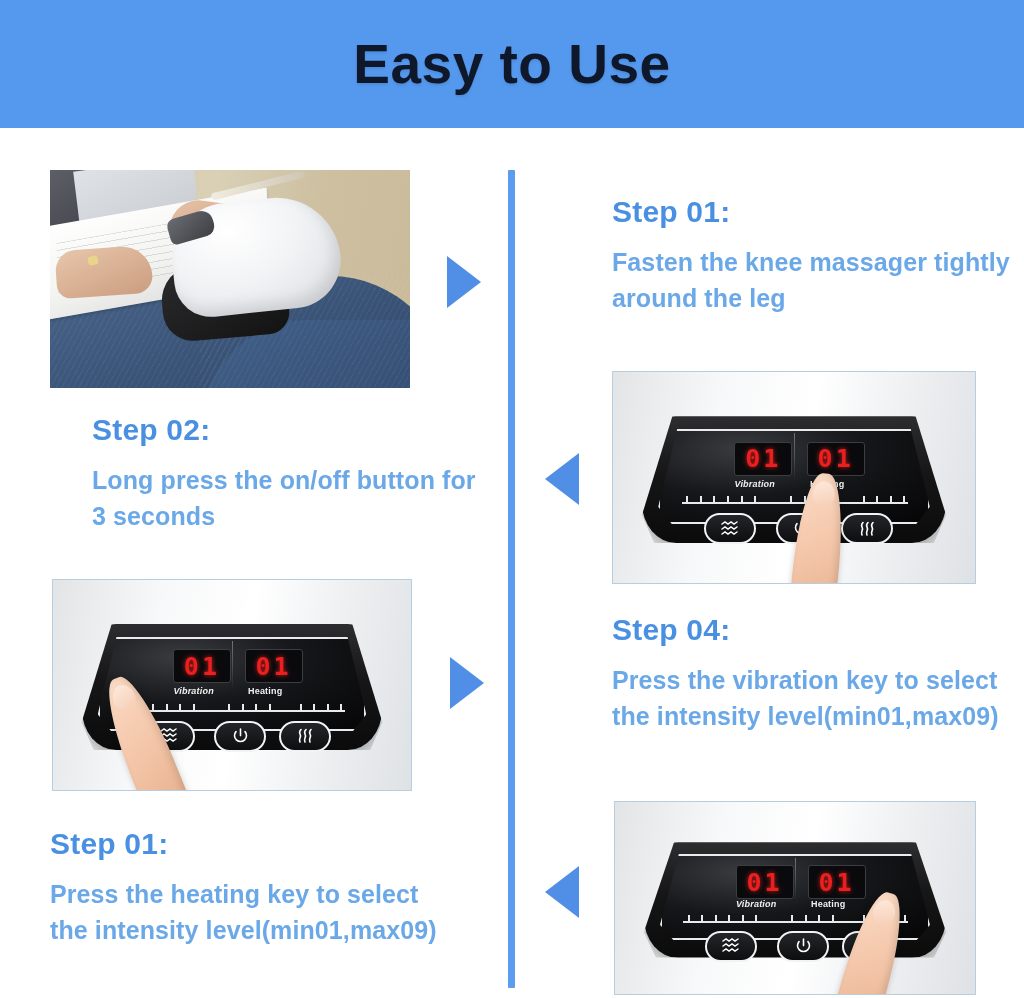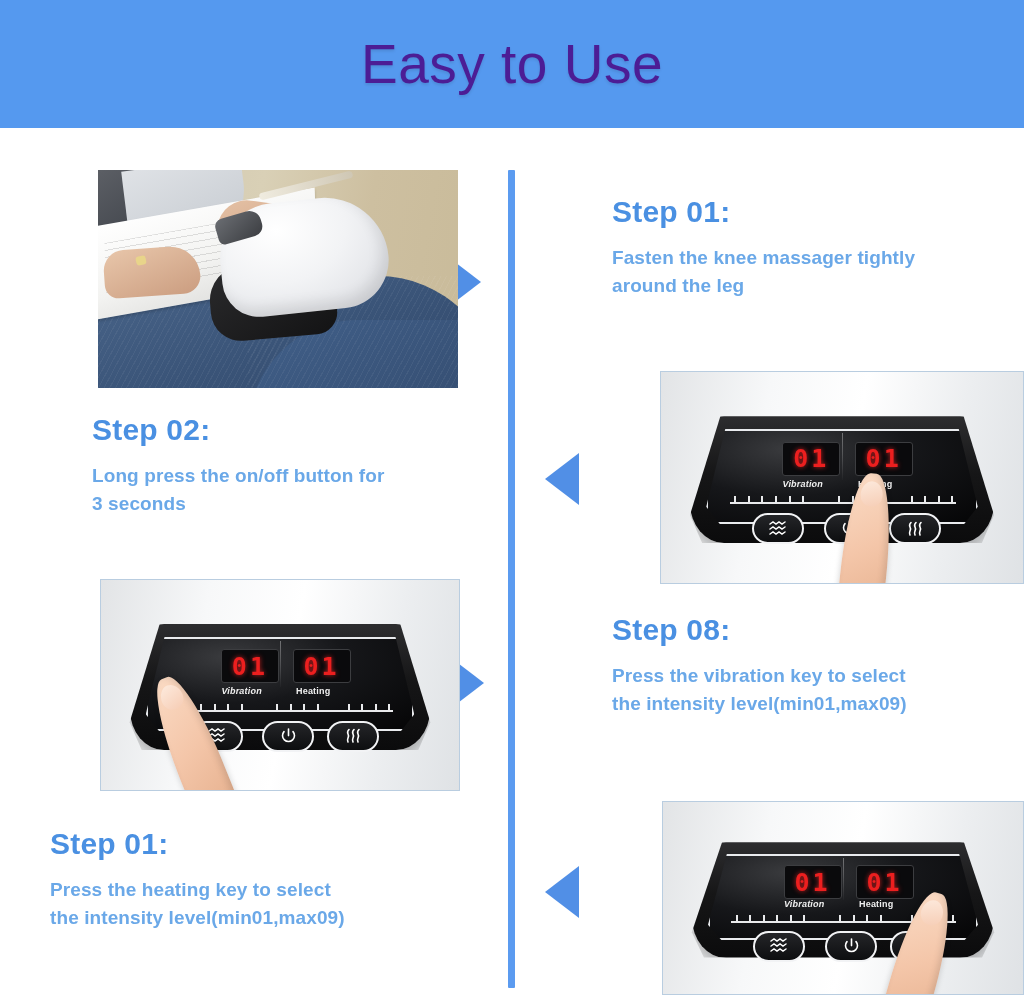--- a/index.html
+++ b/index.html
@@ -21,23 +21,23 @@
     position: absolute;
     left: 0; top: 0;
     width: 1024px;
     height: 128px;
     background: #5599ef;
     display: flex;
     align-items: center;
     justify-content: center;
   }
   .banner-title {
-    color: #4c1d95;
+    color: #0f172a;
     font-size: 55px;
-    font-weight: normal;
+    font-weight: bold;
     letter-spacing: 0.5px;
     line-height: 1;
     text-shadow: 0 2px 3px rgba(0,0,0,0.10);
   }
 
   
   .divider {
     position: absolute;
     left: 508px;
     top: 170px;
@@ -75,39 +75,38 @@
     color: #4a90e2;
     font-size: 30px;
     font-weight: bold;
     line-height: 1.1;
     margin: 0 0 16px 0;
     letter-spacing: 0.2px;
   }
   .step-title .colon { font-weight: bold; }
   .step-body {
     color: #6aa8e8;
-    font-size: 19px;
+    font-size: 25px;
     font-weight: 600;
     line-height: 1.45;
     margin: 0;
     white-space: pre-line;
     letter-spacing: 0.1px;
   }
 
   #step-01 { left: 612px; top: 195px; width: 400px; }
   #step-02 { left: 50px;  top: 413px; width: 400px; margin-left: 42px; }
   #step-03 { left: 612px; top: 613px; width: 400px; }
   #step-04 { left: 50px;  top: 827px; width: 400px; }
 
   
   .photo {
     position: absolute;
     overflow: hidden;
     background: #14532d;
-    margin-left: 48px;
   }
   .photo.framed {
     border: 1px solid #b9cde0;
     box-shadow: 0 0 0 1px #e8eef5 inset;
   }
   #photo-lifestyle { left: 50px;  top: 170px; width: 360px; height: 218px; border: none; }
   #photo-step01    { left: 612px; top: 371px; width: 362px; height: 211px; }
   #photo-step02    { left: 52px;  top: 579px; width: 358px; height: 210px; }
   #photo-step04    { left: 614px; top: 801px; width: 360px; height: 192px; }
 
@@ -482,21 +481,21 @@
       </svg>
     </div>
 
     <div class="cp-finger" id="finger-step02">
       <div class="cp-nail"></div>
     </div>
   </div>
 </div>
 
 <div class="step" id="step-03">
-  <div class="step-title"><span>Step 08</span><span class="colon">:</span></div>
+  <div class="step-title"><span>Step 04</span><span class="colon">:</span></div>
   <div class="step-body">Press the vibration key to select
 the intensity level(min01,max09)</div>
 </div>
 
 <div class="step" id="step-04">
   <div class="step-title"><span>Step 01</span><span class="colon">:</span></div>
   <div class="step-body">Press the heating key to select
 the intensity level(min01,max09)</div>
 </div>
 

